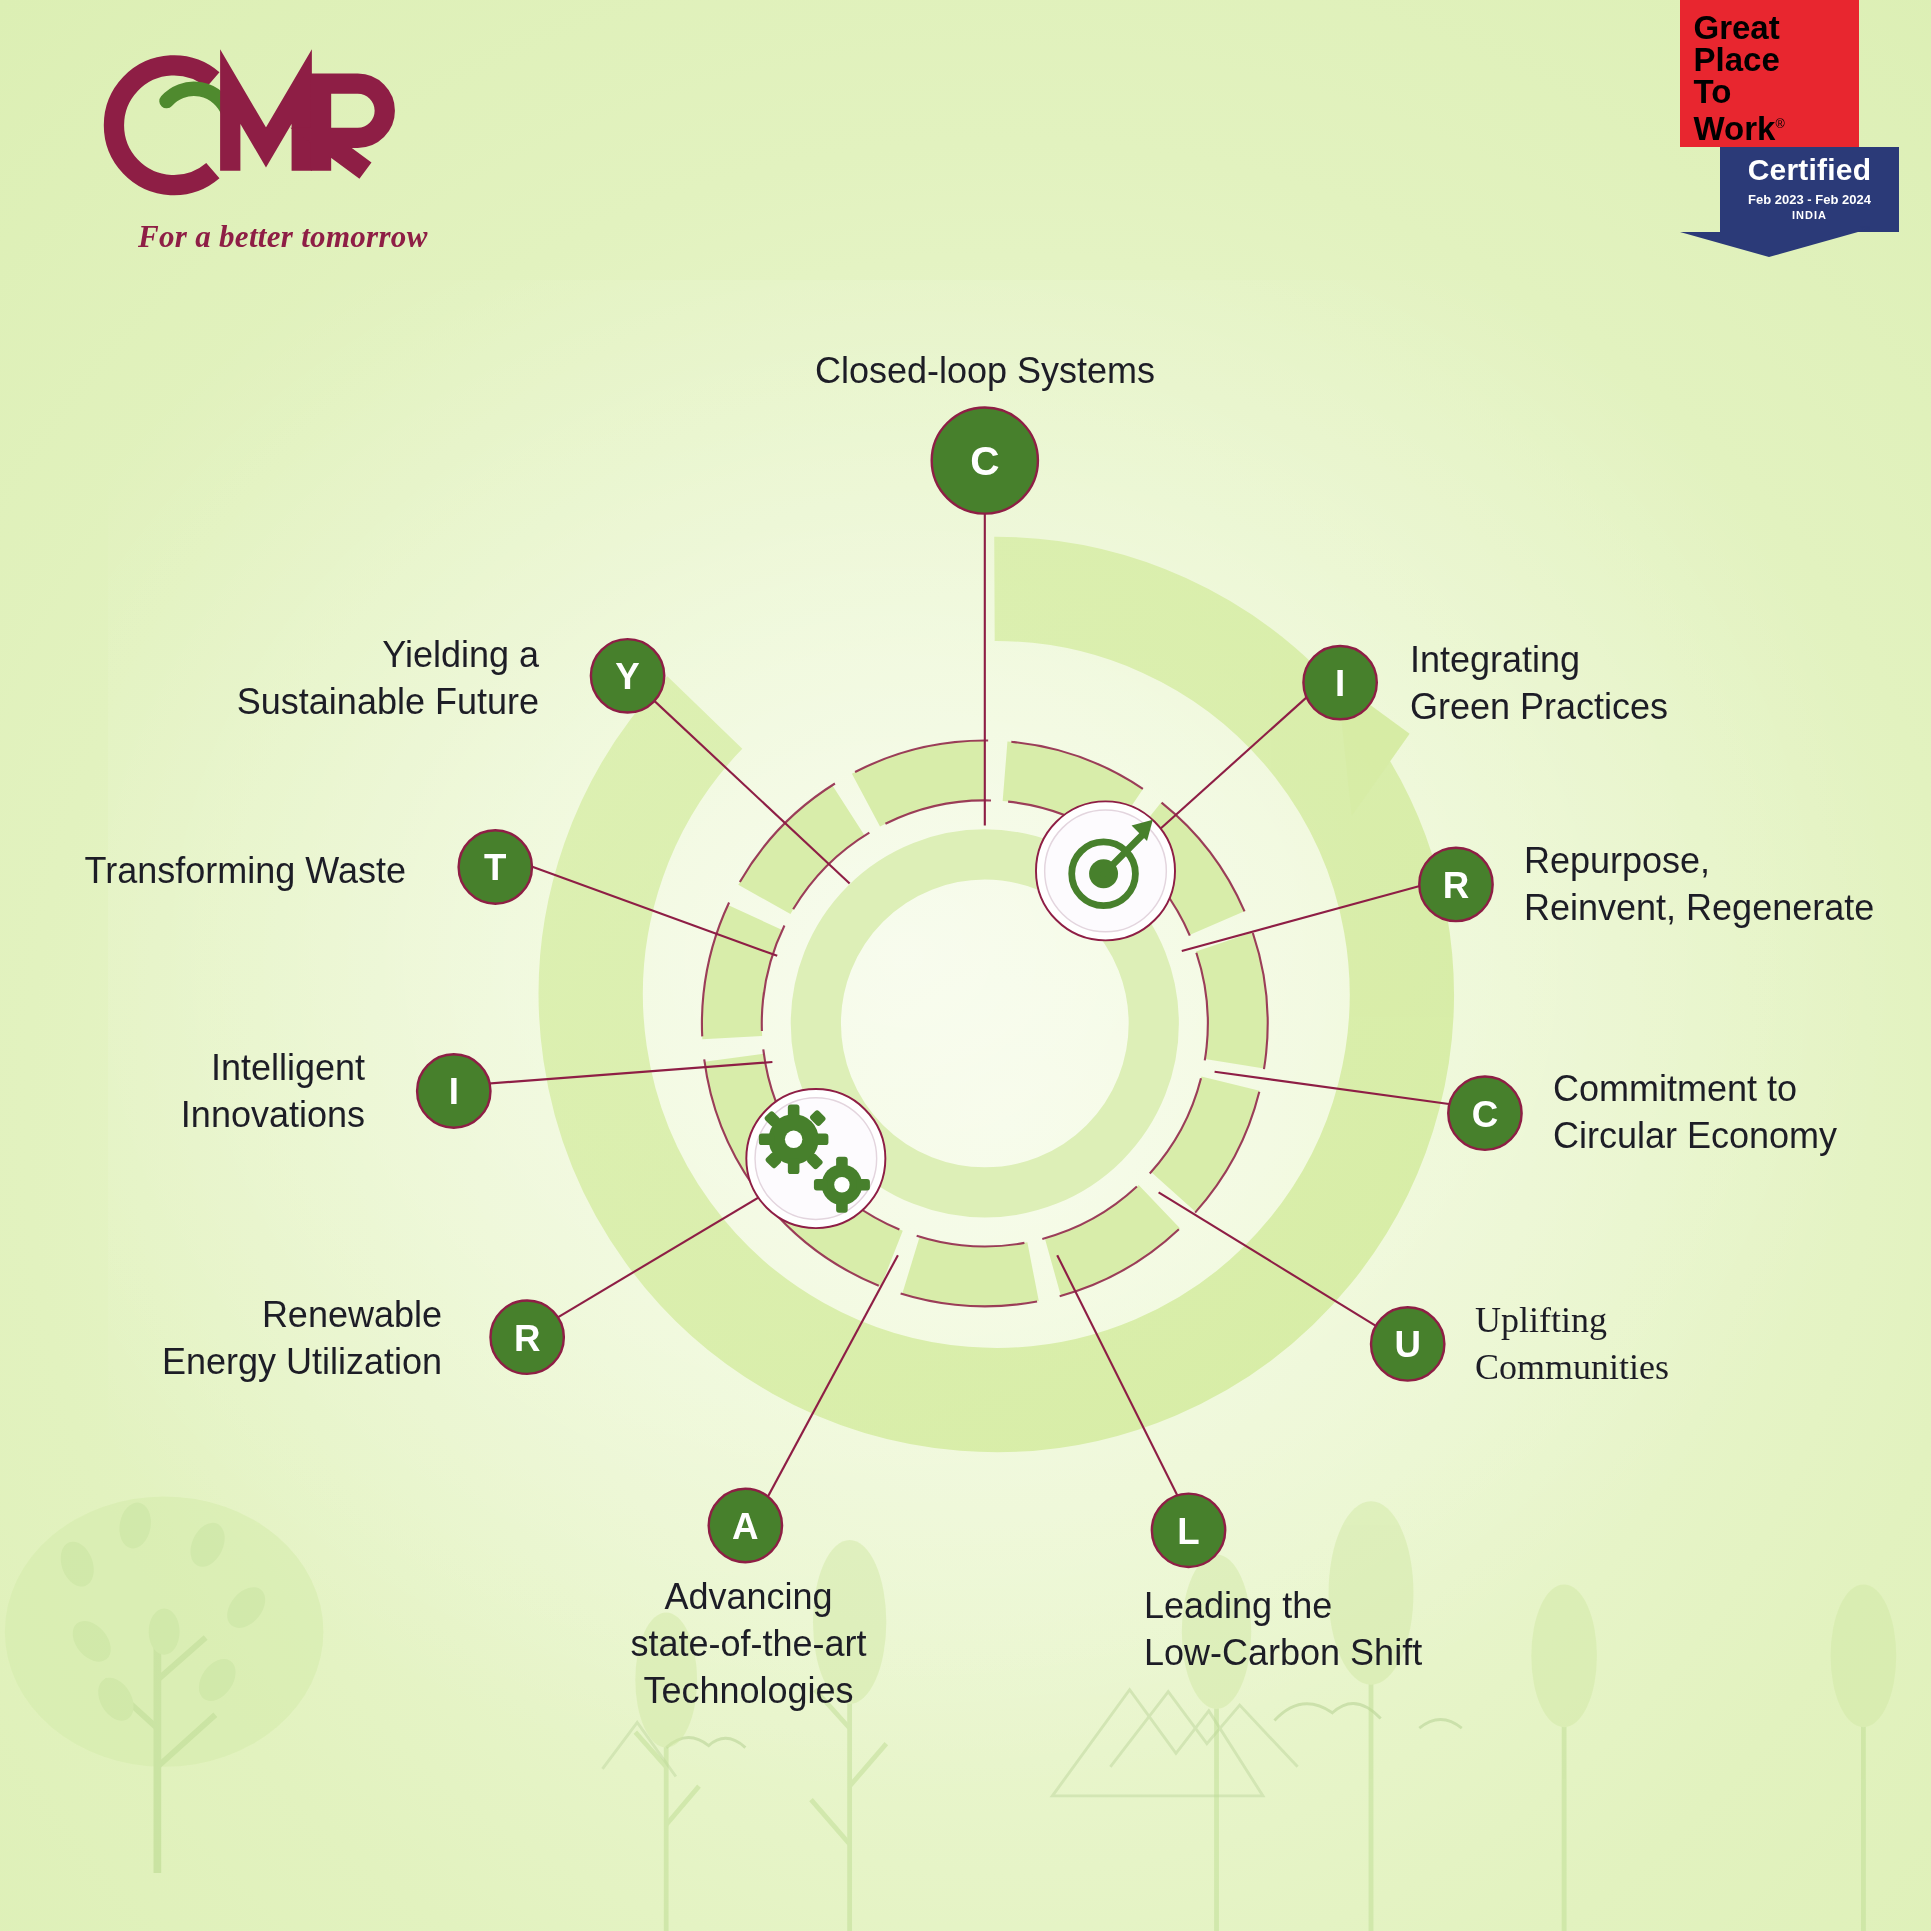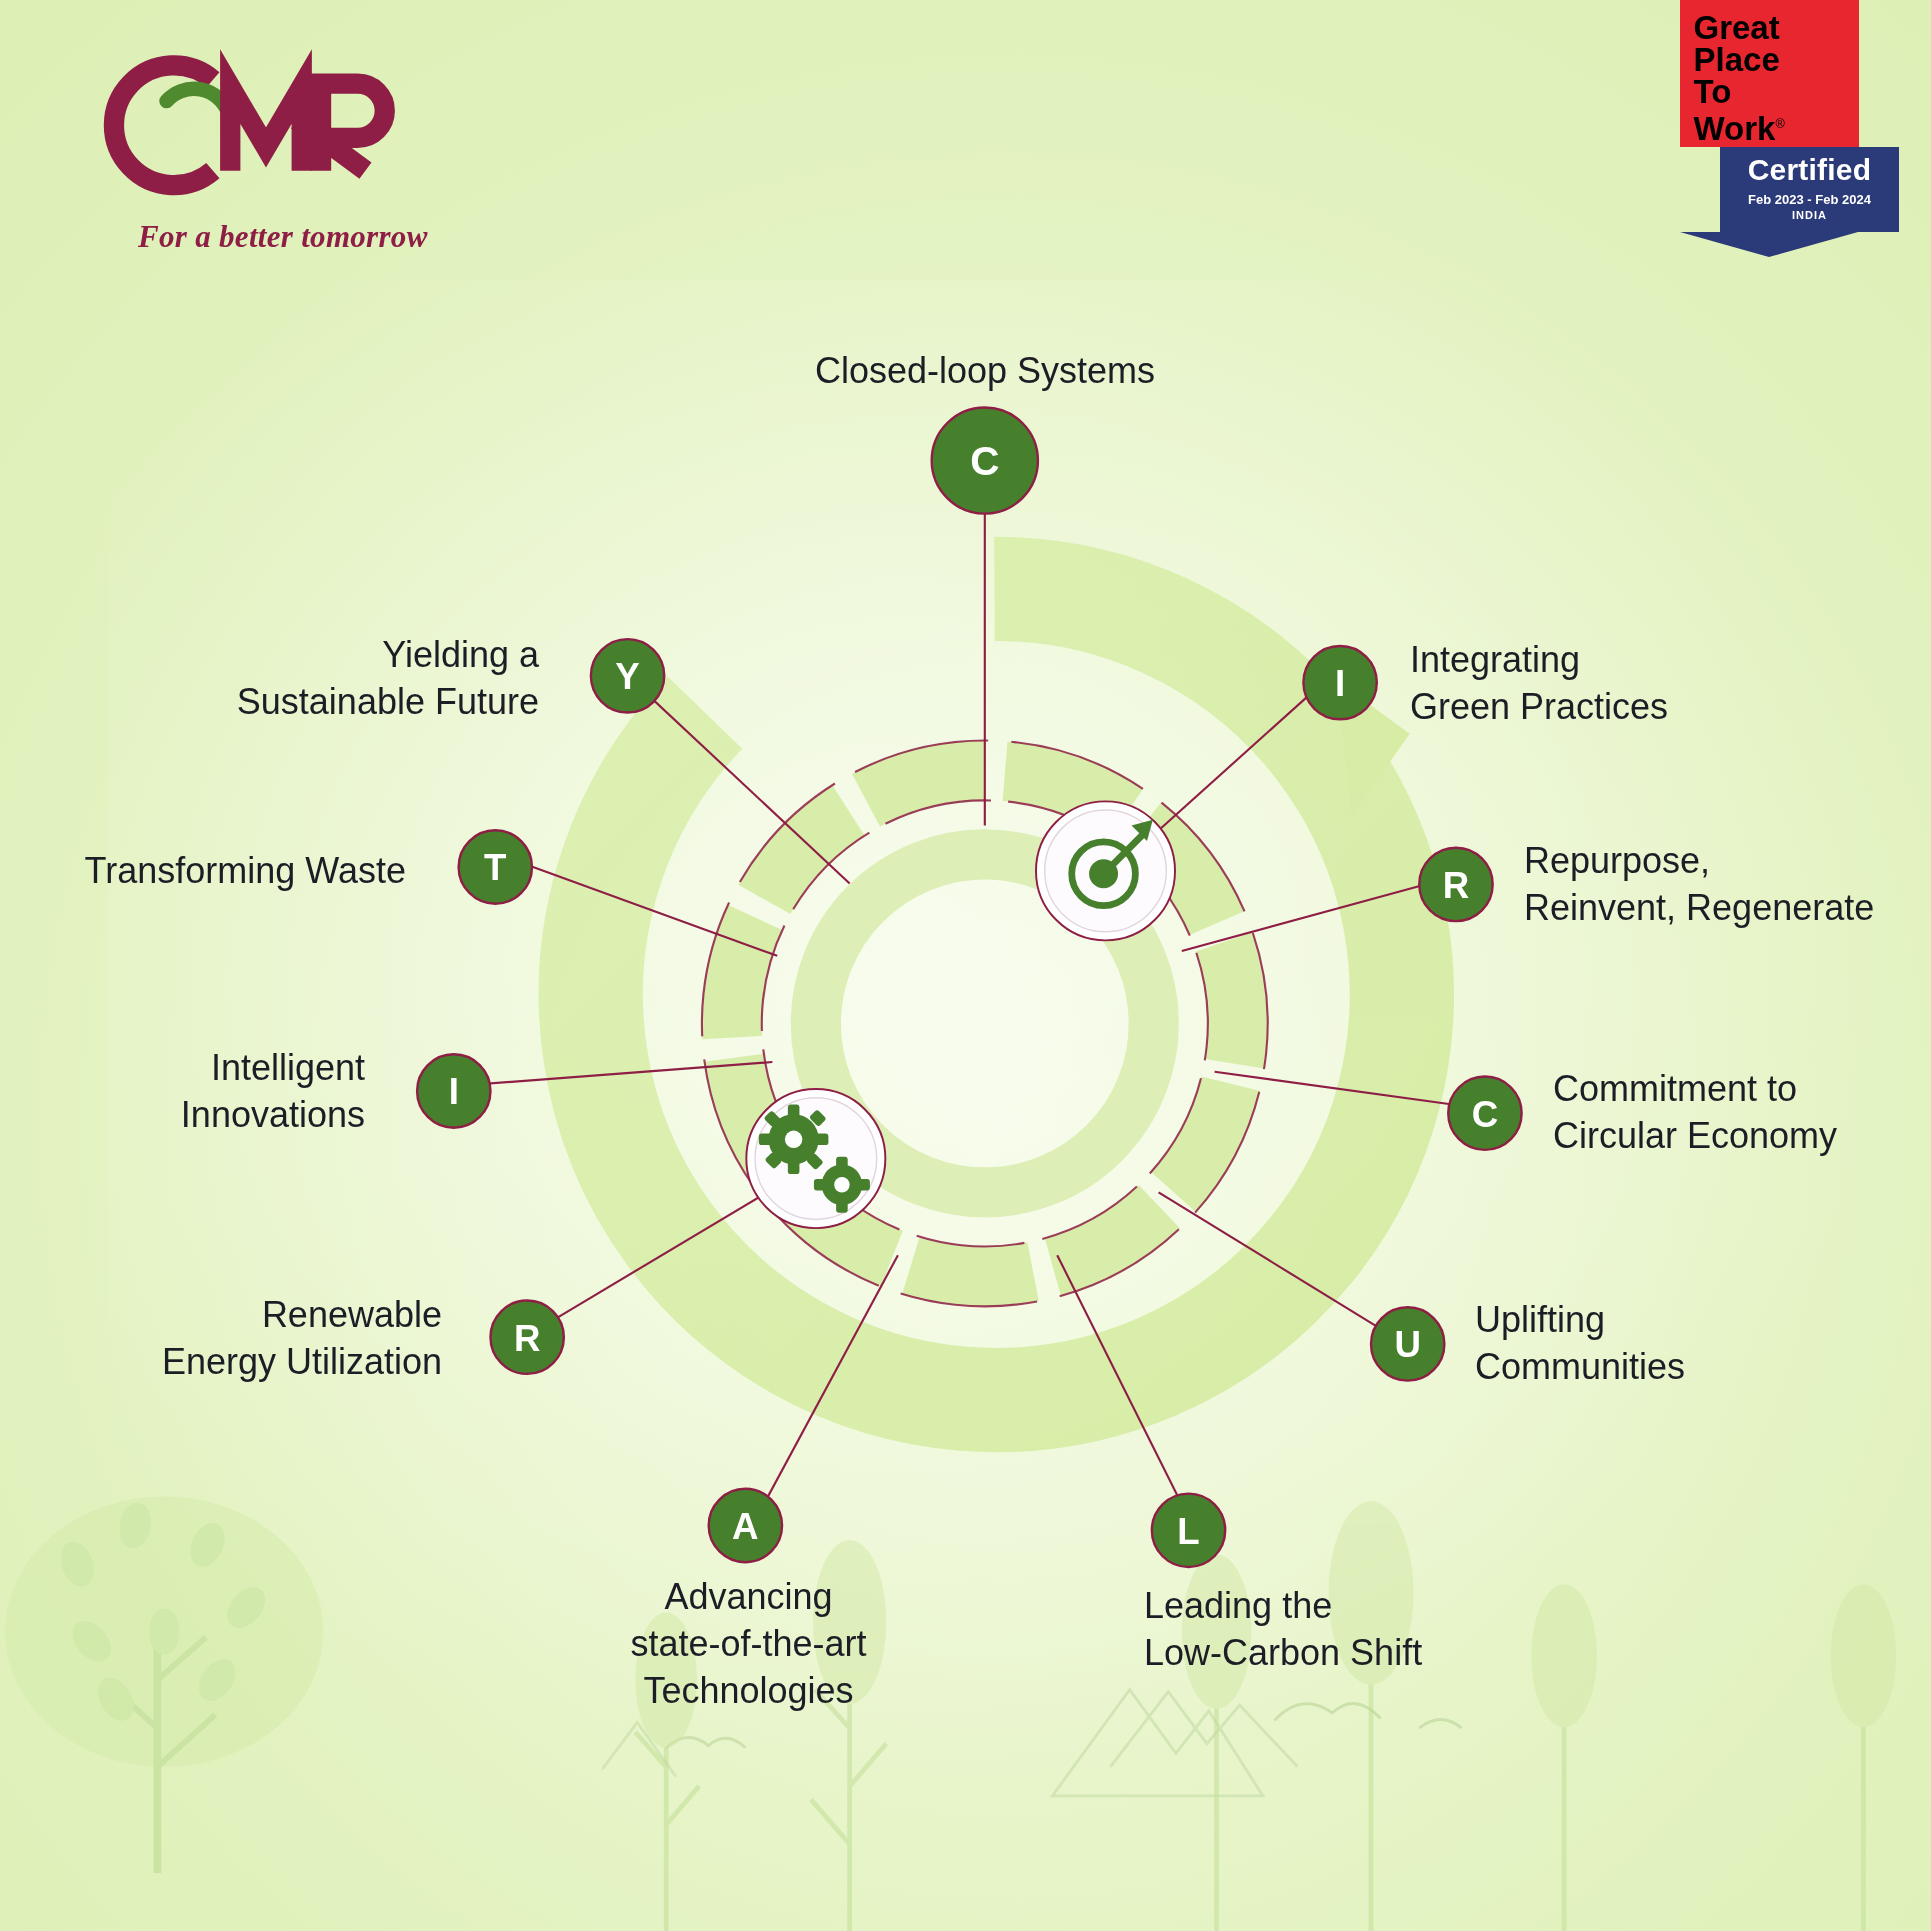--- a/index.html
+++ b/index.html
@@ -232,21 +232,21 @@
     </g>
   </svg>
 
   <div class="lbl c" style="left:734px;top:348px;width:502px;">Closed-loop Systems</div>
   <div class="lbl l" style="left:1410px;top:637px;width:415px;">Integrating
 Green Practices</div>
   <div class="lbl l" style="left:1524px;top:838px;width:415px;">Repurpose,
 Reinvent, Regenerate</div>
   <div class="lbl l" style="left:1553px;top:1066px;width:386px;">Commitment to
 Circular Economy</div>
-  <div class="lbl l" style="left:1475px;top:1297px;width:386px;">Uplifting
+  <div class="lbl l" style="left:1475px;top:1297px;width:386px;font-family:Liberation Serif, serif;">Uplifting
 Communities</div>
   <div class="lbl l" style="left:1144px;top:1583px;width:415px;">Leading the
 Low-Carbon Shift</div>
   <div class="lbl c" style="left:517px;top:1574px;width:463px;">Advancing
 state-of-the-art
 Technologies</div>
   <div class="lbl r" style="left:87px;top:1292px;width:355px;">Renewable
 Energy Utilization</div>
   <div class="lbl r" style="left:87px;top:1045px;width:278px;">Intelligent
 Innovations</div>

